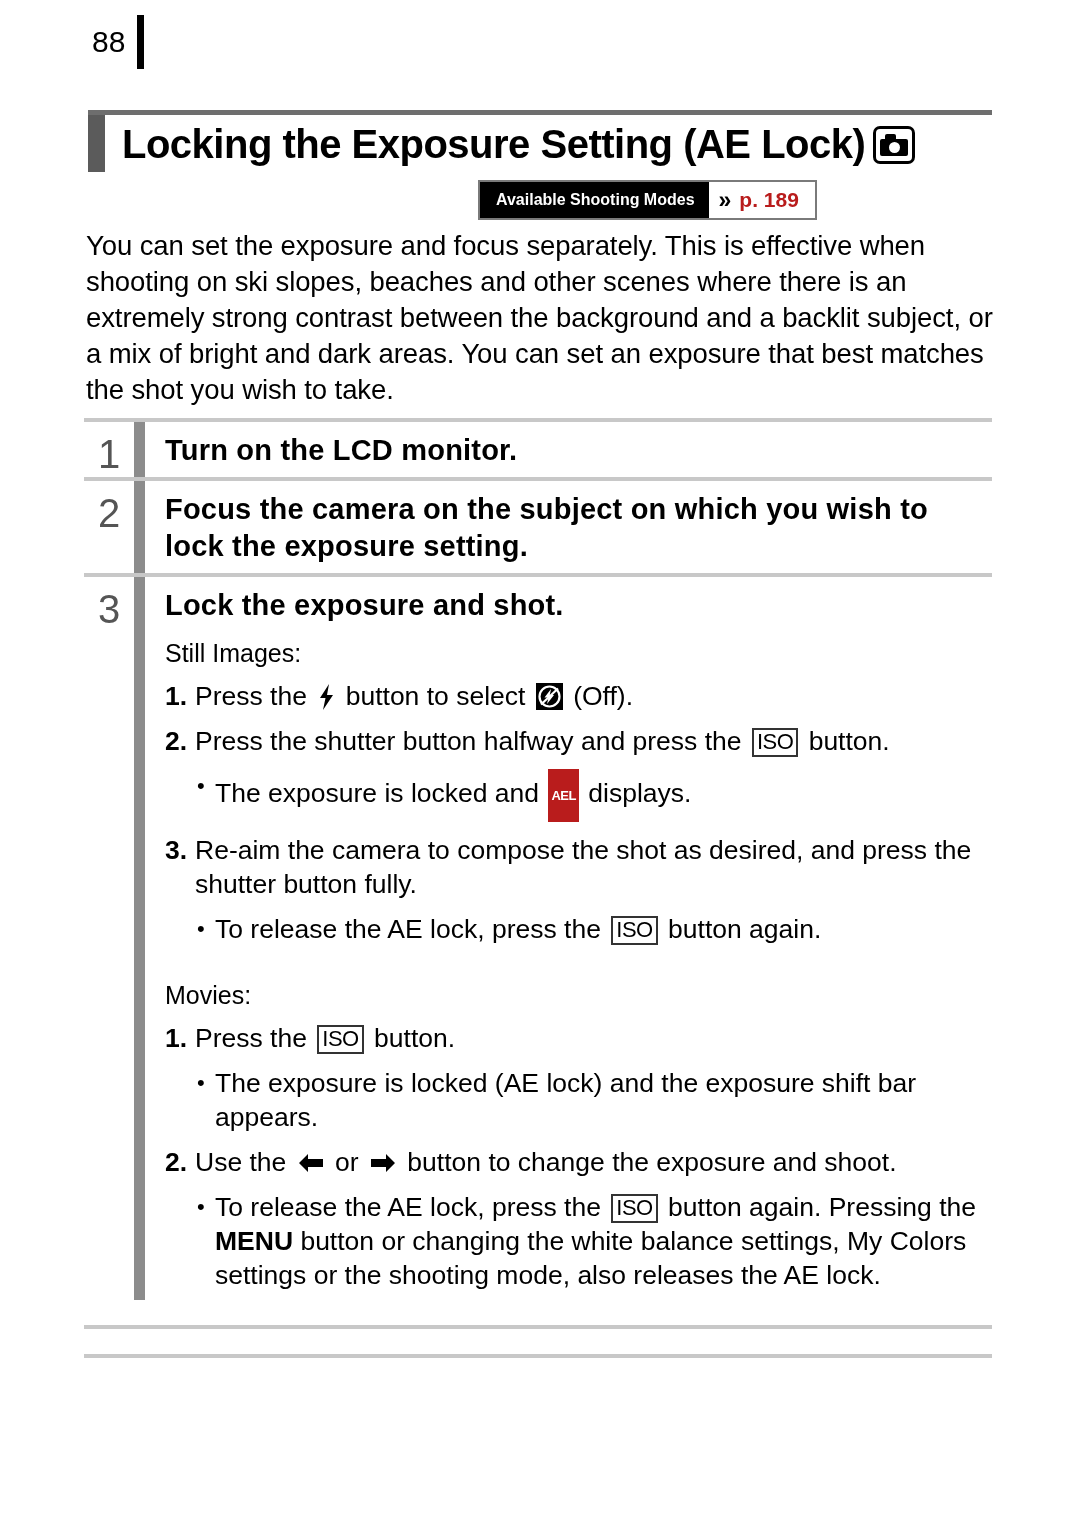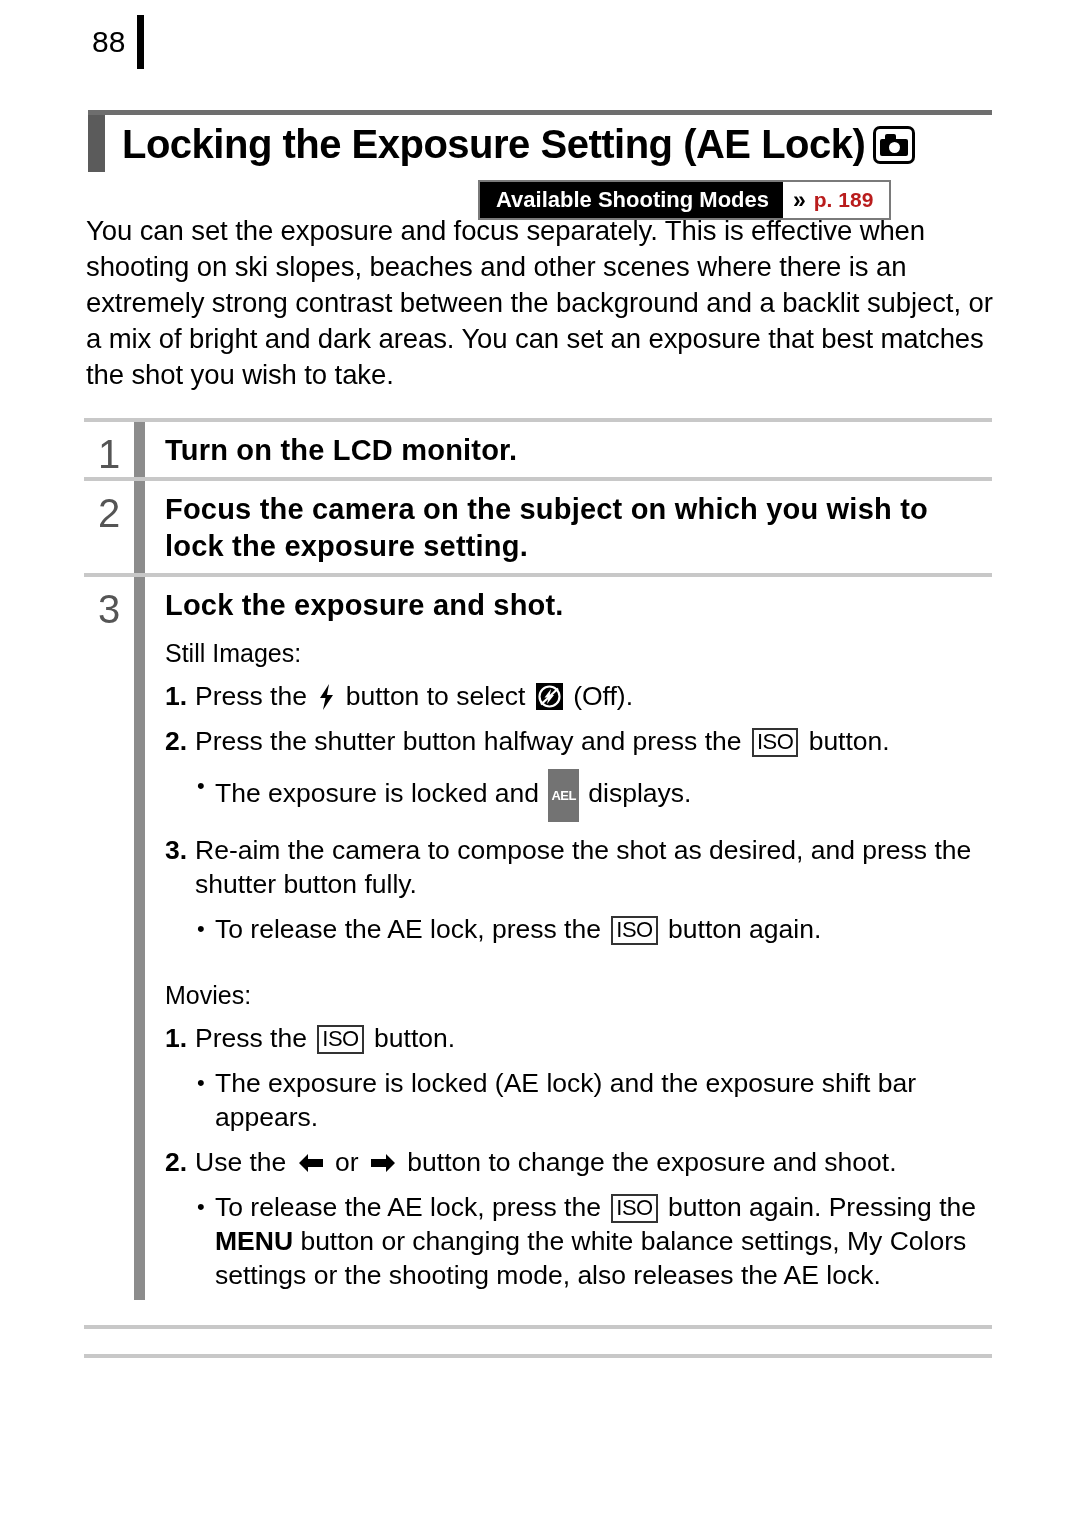--- a/index.html
+++ b/index.html
@@ -125,21 +125,21 @@
     top: 180px;
     height: 36px;
     display: flex;
     align-items: stretch;
     border: 2px solid #7a7a7a;
     box-sizing: content-box;
   }
   .modes-label {
     background: #000000;
     color: #ffffff;
-    font-size: 22px;
+    font-size: 16px;
     font-weight: bold;
     padding: 0 14px 0 16px;
     display: flex;
     align-items: center;
     letter-spacing: 0px;
   }
   .modes-link {
     background: #ffffff;
     display: flex;
     align-items: center;
@@ -157,21 +157,21 @@
   .modes-page {
     color: #b91c1c;
     font-size: 21px;
     font-weight: bold;
   }
 
   
   .intro {
     position: absolute;
     left: 86px;
-    top: 213px;
+    top: 228px;
     width: 910px;
     font-size: 27.5px;
     line-height: 36px;
     letter-spacing: -0.1px;
   }
 
   
   .steps {
     position: absolute;
     left: 84px;
@@ -258,21 +258,21 @@
     font-weight: 400;
     line-height: 24px;
     font-family: "Liberation Sans", sans-serif;
     vertical-align: 1px;
     background: #fff;
     letter-spacing: -0.5px;
     margin: 0 3px;
   }
   .ael-btn {
     display: inline-block;
-    background: #737373;
+    background: #b91c1c;
     color: #fff;
     font-size: 13px;
     font-weight: bold;
     line-height: 21px;
     padding: 16px 3px;
     vertical-align: 2px;
     letter-spacing: -0.5px;
     margin: 0 2px;
     text-align: right;
   }

